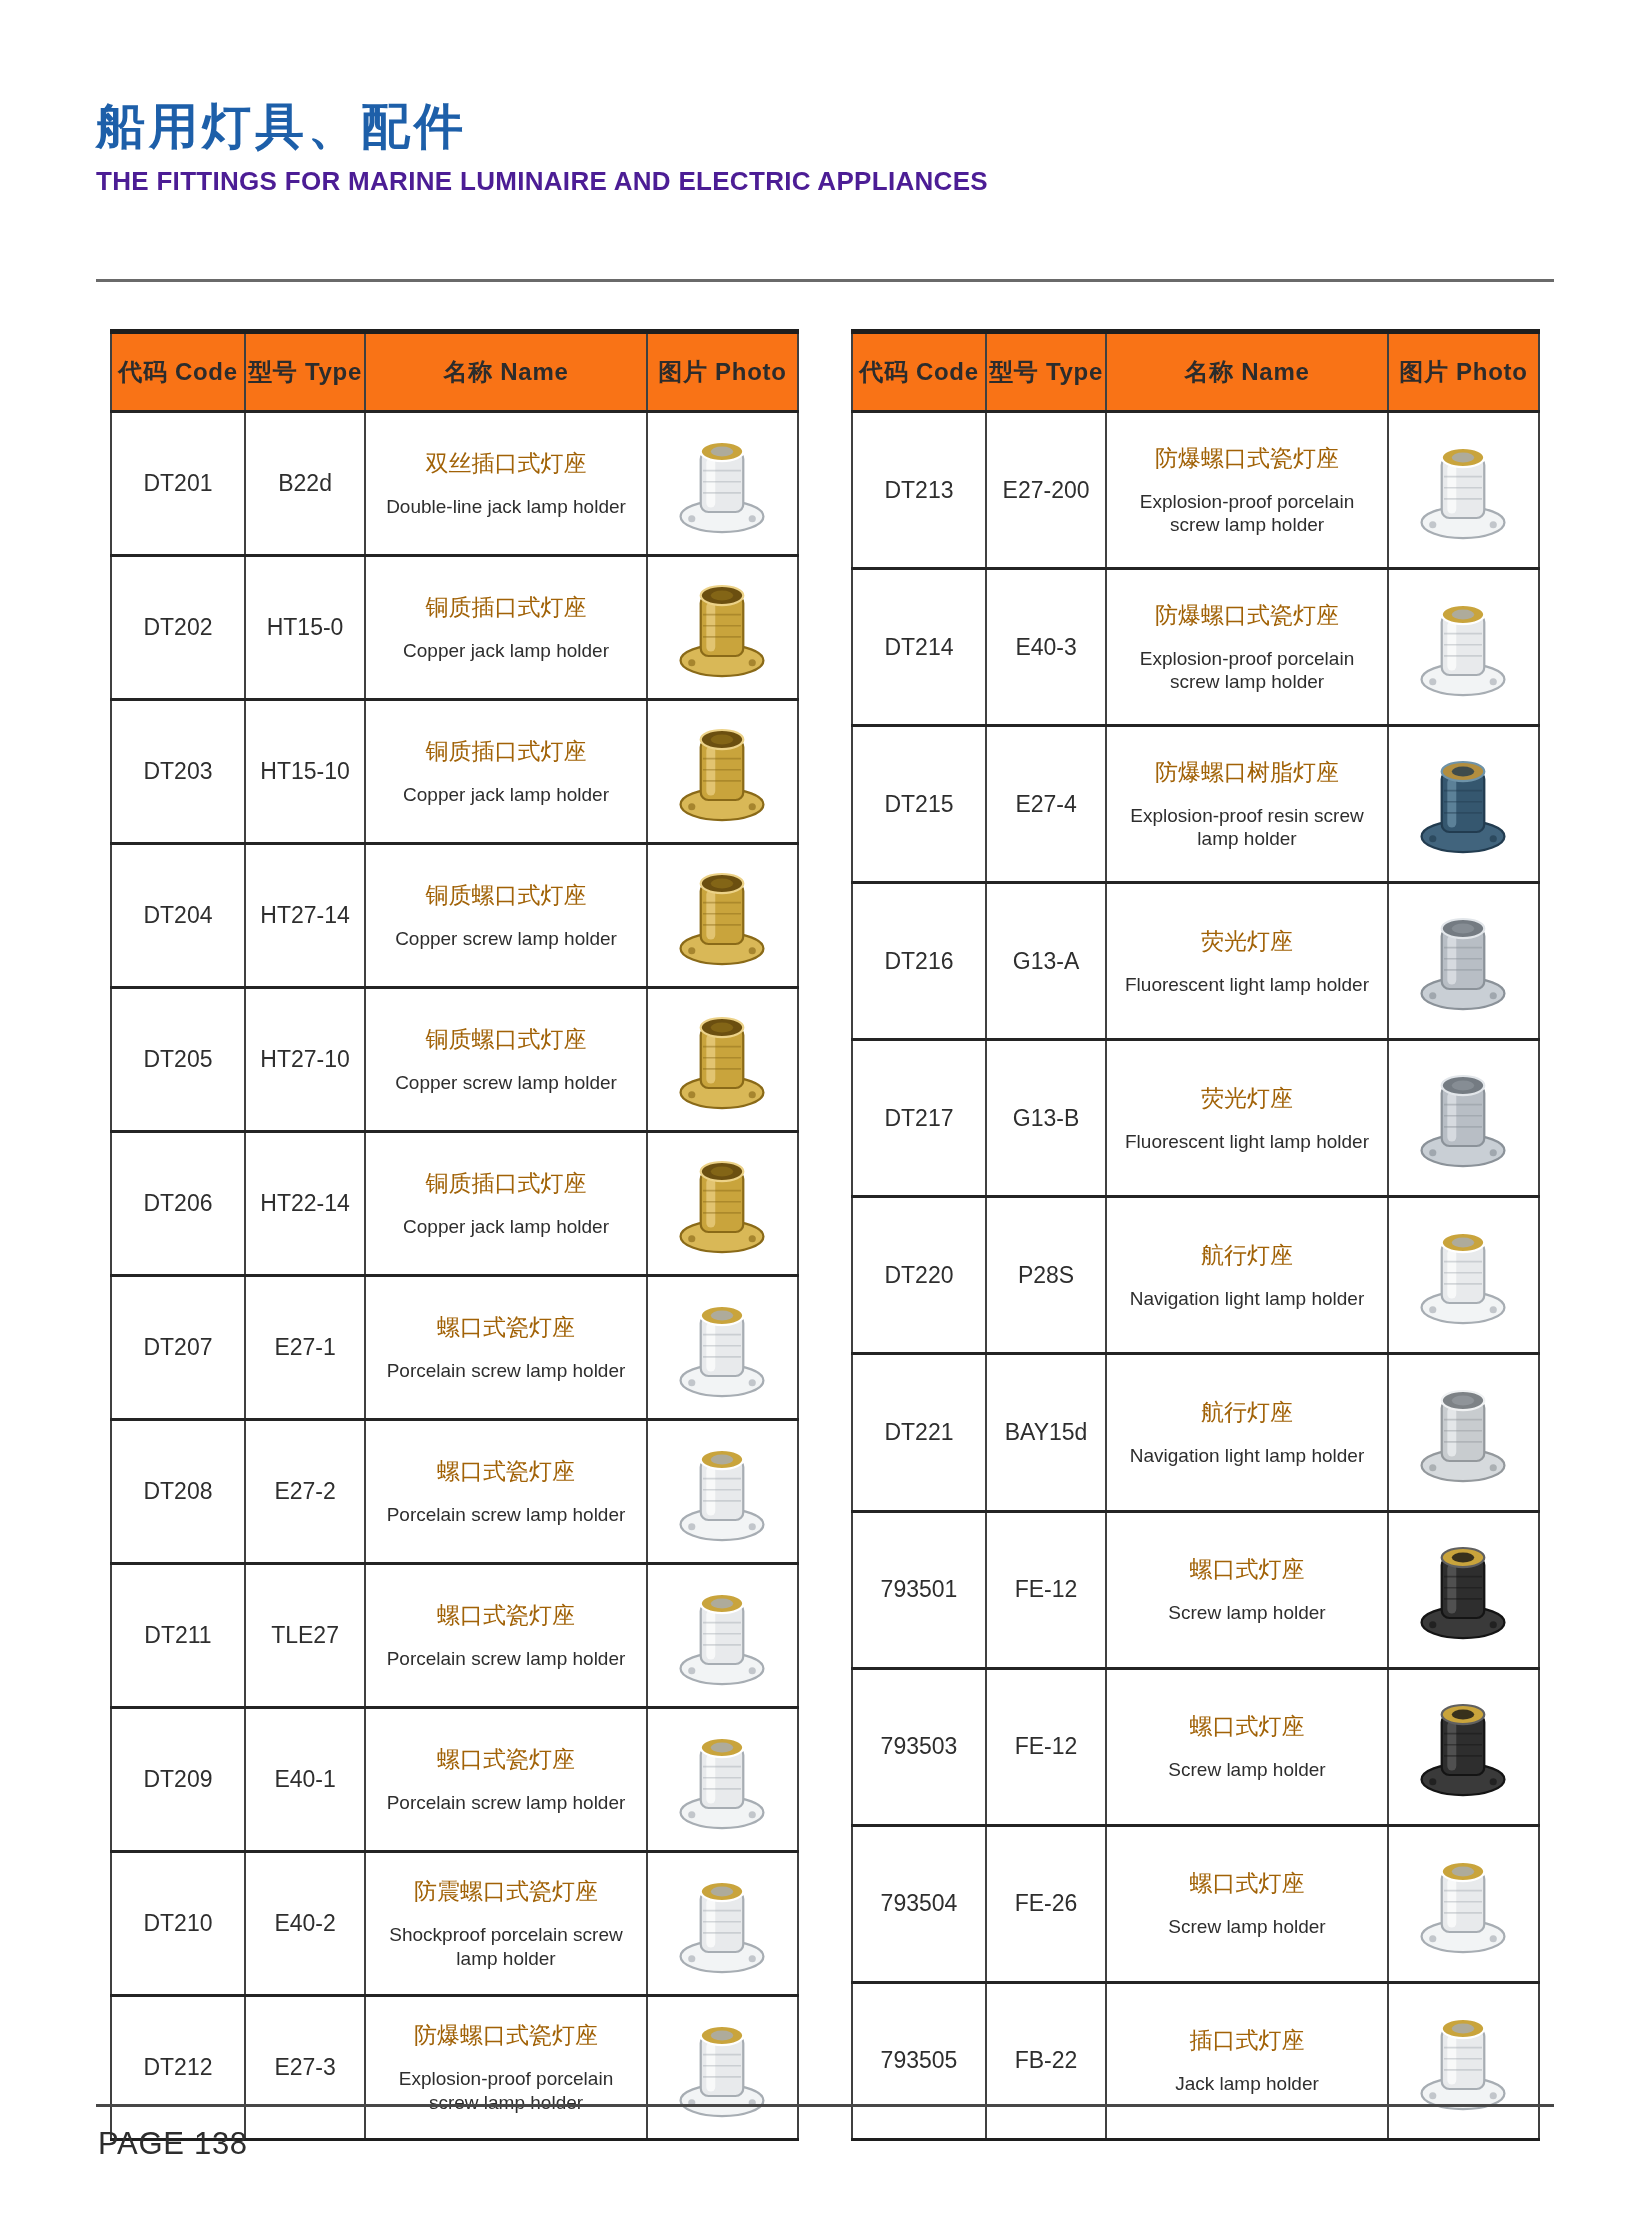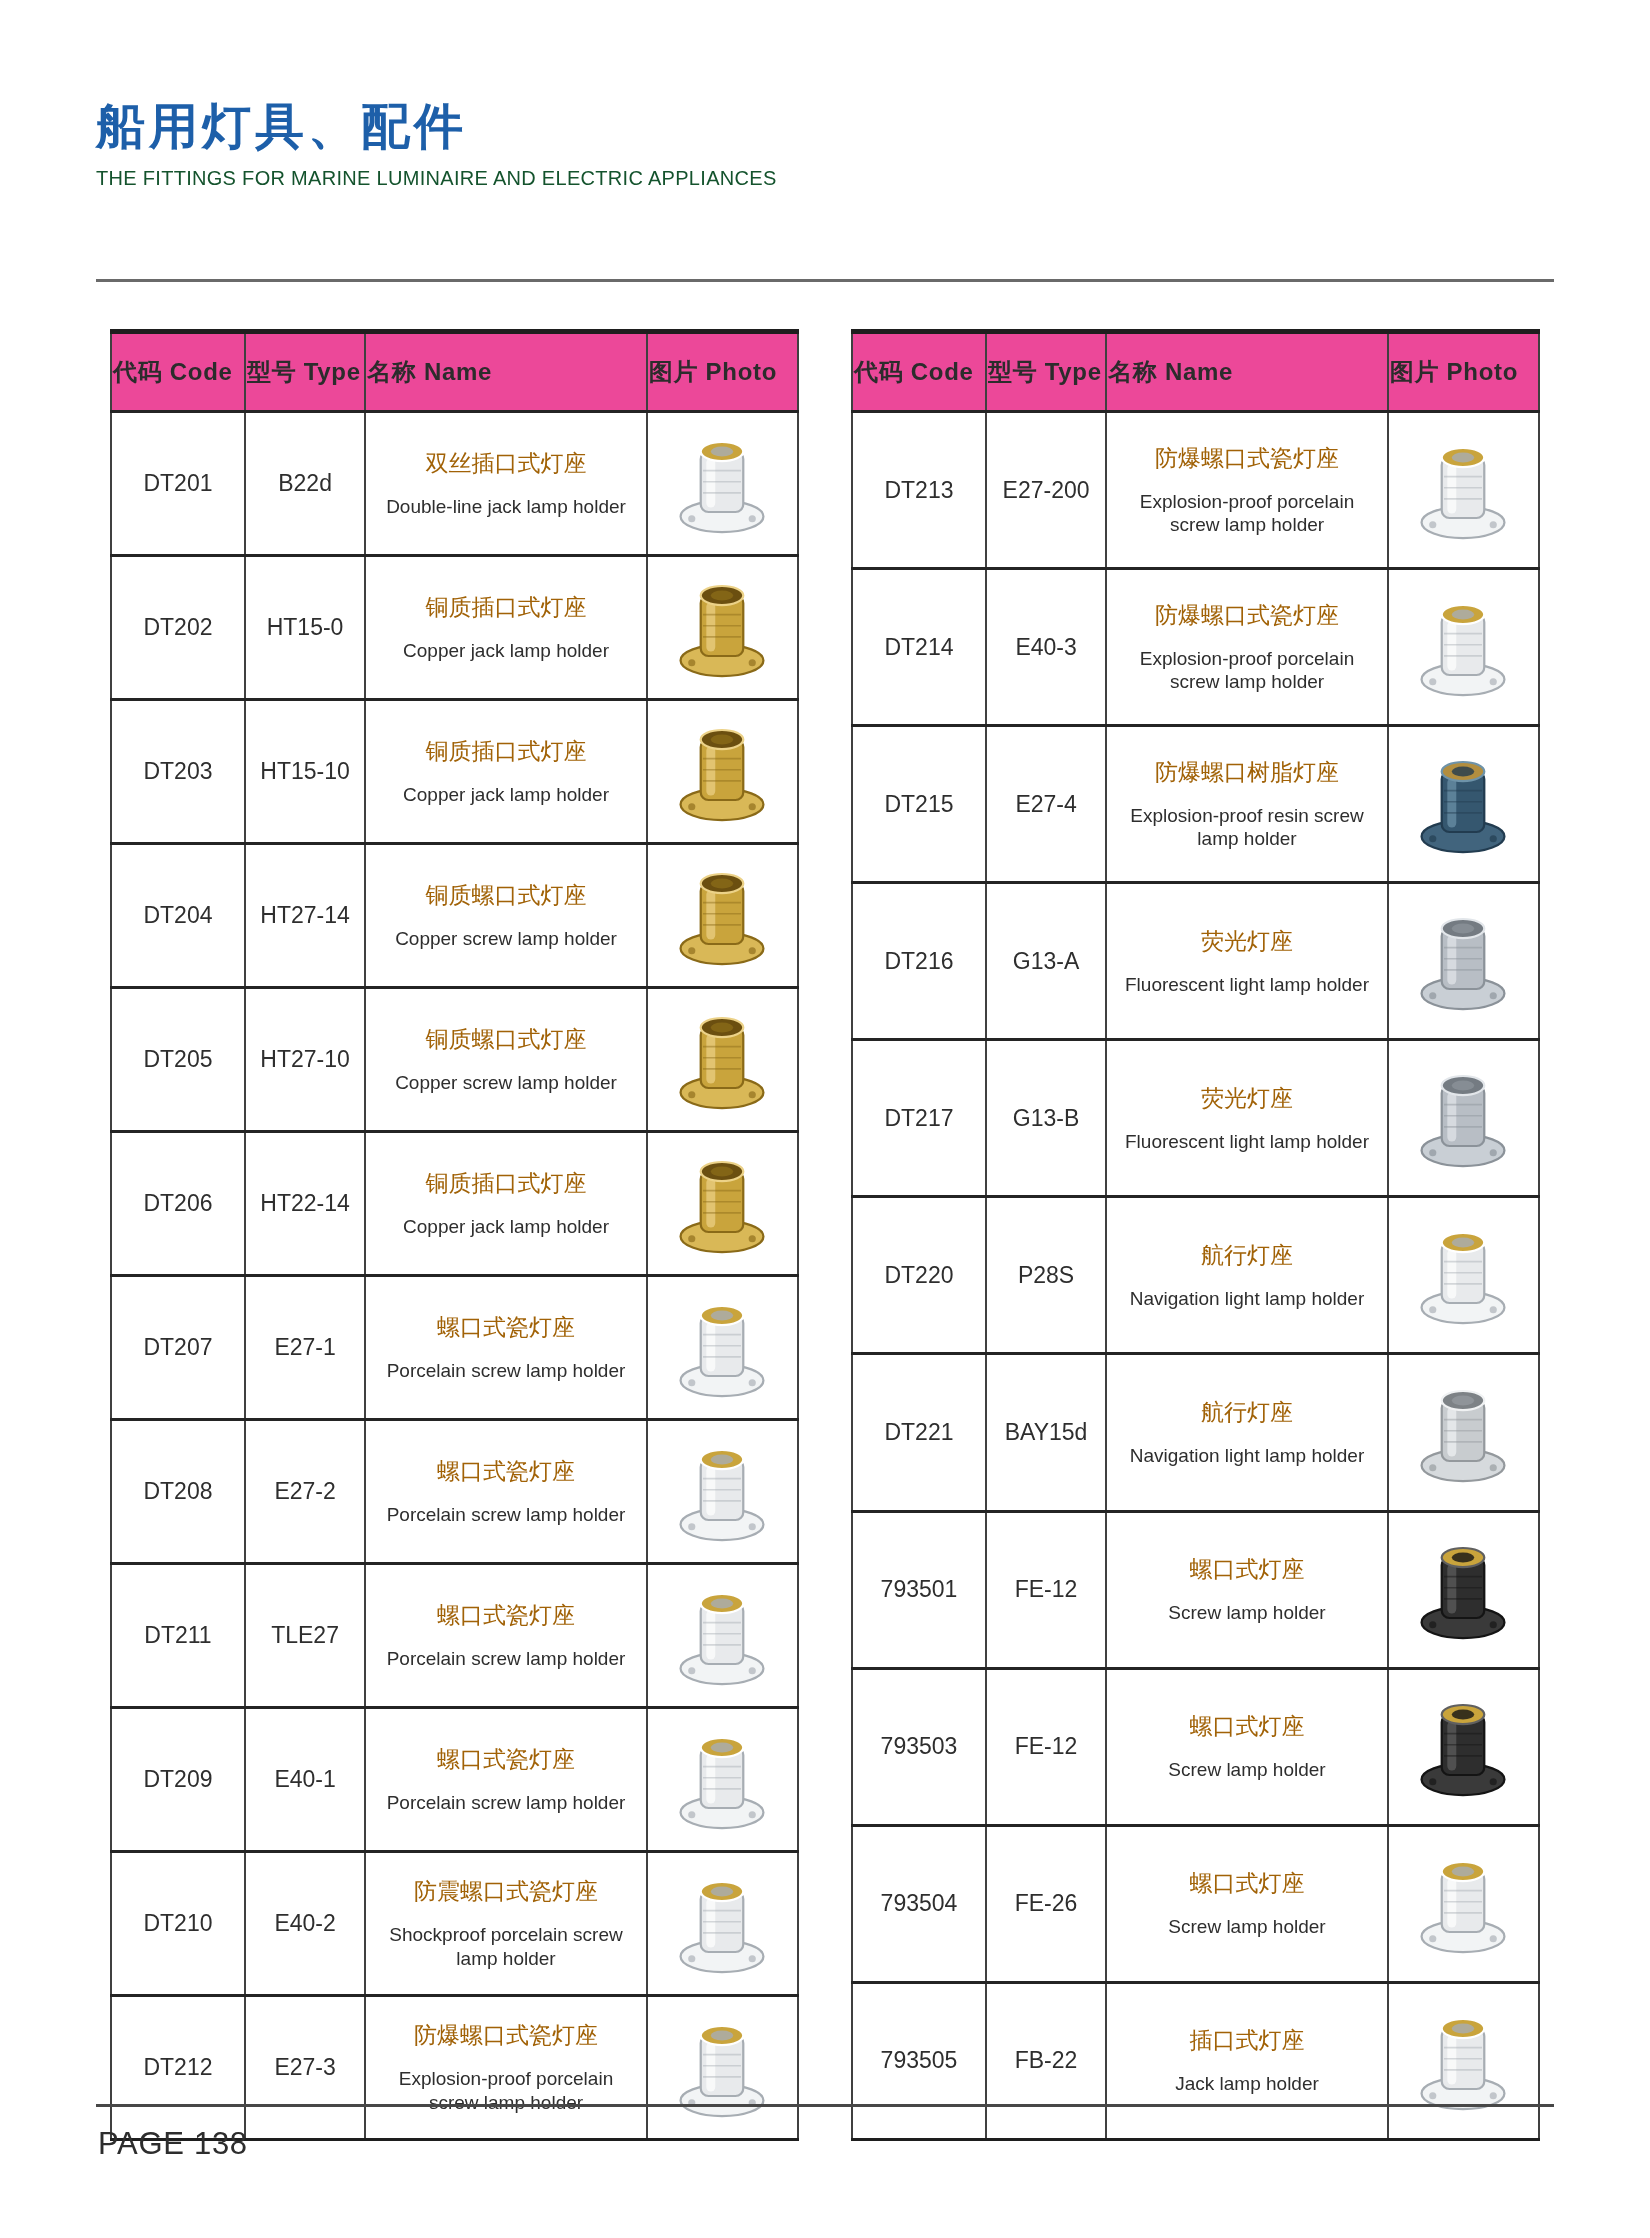--- a/index.html
+++ b/index.html
@@ -11,22 +11,22 @@
     color:#2e2e2e;
     overflow:hidden;
   }
   
   .page-header{position:absolute;left:96px;top:100px;}
   .title-cn{
     margin:0;font-size:49px;font-weight:700;letter-spacing:4px;
     color:#1d5fa9;line-height:1.1;
   }
   .title-en{
-    margin:13.3px 0 0 0;font-size:20px;font-weight:400;letter-spacing:0.3px;
-    color:#14532d;line-height:1.1;
+    margin:13.3px 0 0 0;font-size:26px;font-weight:700;letter-spacing:0.3px;
+    color:#4c1d95;line-height:1.1;
   }
   .title-rule{
     position:absolute;left:96px;top:279px;width:1458px;height:2.7px;
     background:#6a6a6a;
   }
   
   .tables{
     position:absolute;left:110px;top:329px;
     display:flex;gap:52px;
   }
@@ -34,25 +34,25 @@
     border-collapse:collapse;table-layout:fixed;
     width:689px;
     border-top:5.3px solid #1e1e1e;
     border-bottom:3.3px solid #1e1e1e;
   }
   table.cat col.c1{width:19.5%;}
   table.cat col.c2{width:17.5%;}
   table.cat col.c3{width:41%;}
   table.cat col.c4{width:22%;}
   table.cat th{
-    background:#ec4899;
+    background:#f97316;
     height:74px;
     font-size:24px;font-weight:600;color:#2c2c2c;
     border:2px solid #404040;border-top:none;
-    text-align:left;vertical-align:middle;
+    text-align:center;vertical-align:middle;
     letter-spacing:0.7px;
   }
   table.cat td{
     border:2px solid #404040;
     border-top:3.3px solid #242424;
     height:133px;
     text-align:center;vertical-align:middle;
     font-size:23px;color:#2e2e2e;
     padding:4px 6.7px;
   }

